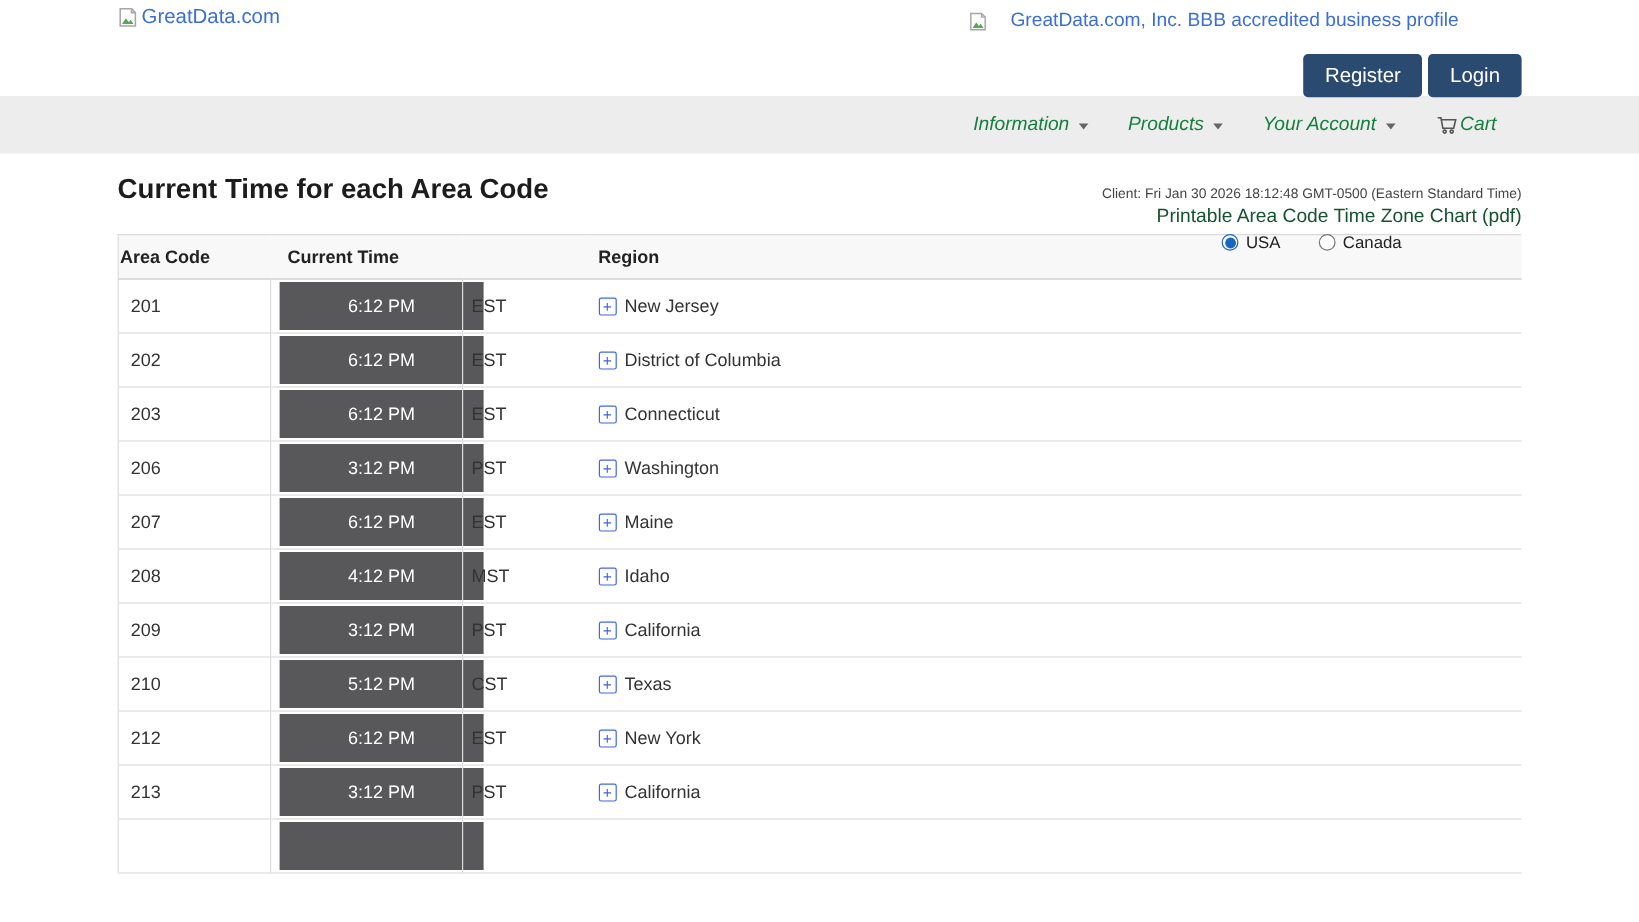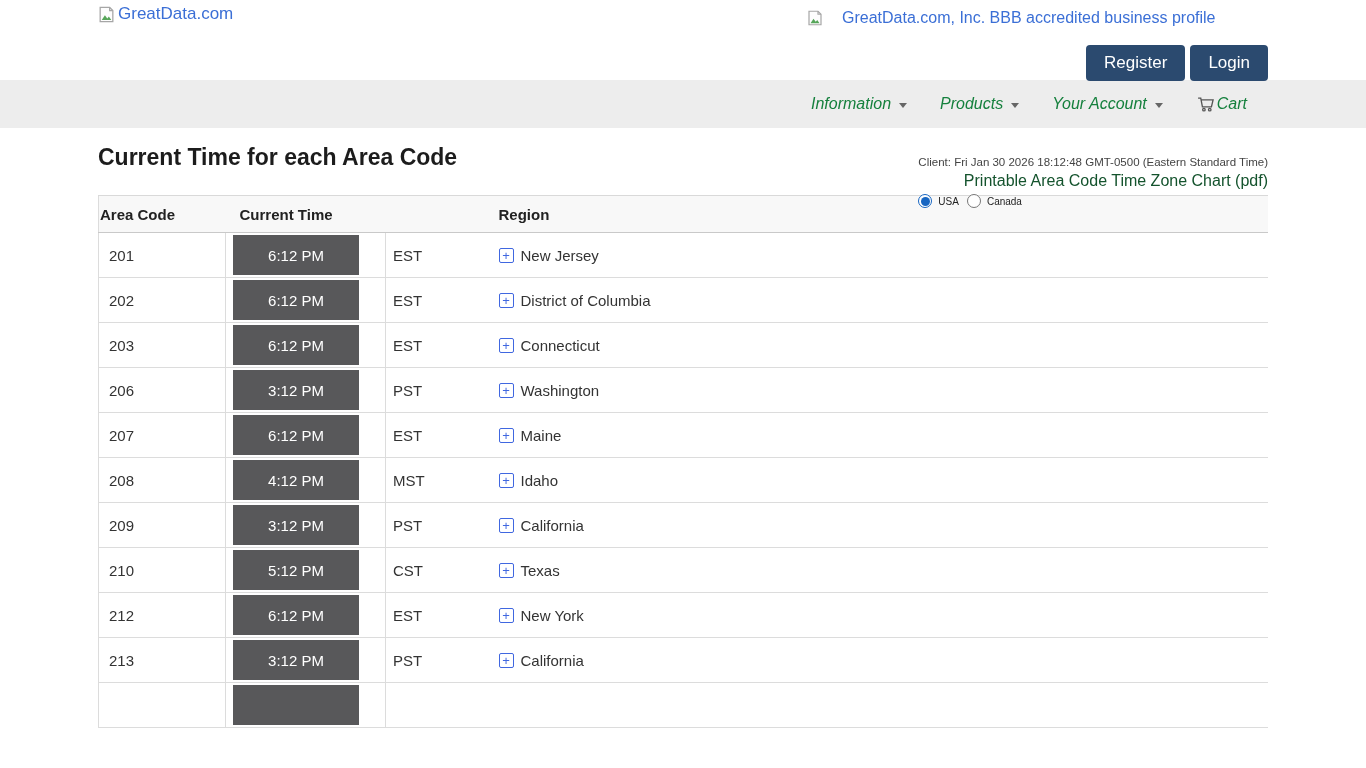--- a/index.html
+++ b/index.html
@@ -49,22 +49,22 @@
   
   .info-strip { position: relative; height: 67px; margin: 0 98px; }
   .page-title {
     position: absolute; left: 0; top: 16px; margin: 0;
     font-size: 23px; font-weight: bold; color: #1c1c1c;
   }
   .right-stack { position: absolute; right: 0; top: 5px; text-align: right; margin-top: 23px; }
   .client-time { font-size: 11.5px; color: #444; }
   .printable-link { display: block; margin-top: 4px; font-size: 16px; color: #14532d; cursor: pointer; }
   .radio-row {
-    margin-top: 4px; font-size: 10px; color: #222;
-    display: flex; justify-content: flex-start; gap: 8px; align-items: center;
+    margin-top: 4px; font-size: 14px; color: #222;
+    display: flex; justify-content: center; gap: 32px; align-items: center;
   }
   .radio-opt { display: flex; align-items: center; cursor: pointer; }
   .radio {
     width: 14px; height: 14px; border-radius: 50%;
     border: 1px solid #777; background: #fff;
     display: inline-block; position: relative; margin-right: 6px;
   }
   .radio.selected { border: 1.5px solid #1766C2; }
   .radio.selected::after {
     content: ""; position: absolute; inset: 1.5px;
@@ -93,21 +93,21 @@
     border-bottom: 1px solid #DCDCDC;
     height: 45px; font-size: 15px; color: #333;
     padding: 0; vertical-align: middle;
   }
   td.c1 { border-right: 1px solid #DCDCDC; padding-left: 10px; }
   td.c2 { border-right: 1px solid #DCDCDC; }
   td.c3 { padding-left: 7px; }
   td.c4 { padding-left: 8px; }
   .time-btn {
     display: block; margin-left: 7px;
-    width: 126px; height: 40px;
+    width: 170px; height: 40px;
     background: #58585A; color: #fff;
     border: none; font-size: 15px; font-family: inherit; cursor: pointer;
   }
   .expand {
     display: inline-flex; align-items: center; justify-content: center;
     width: 15px; height: 15px;
     border: 1px solid #4067E0; border-radius: 2px;
     color: #4067E0; font-size: 13px; line-height: 1;
     margin-right: 7px; vertical-align: -2px; cursor: pointer; background: #fff;
   }

